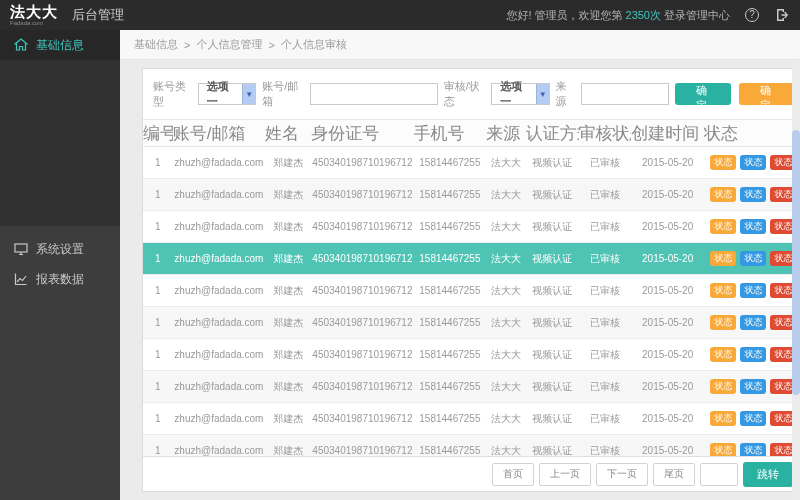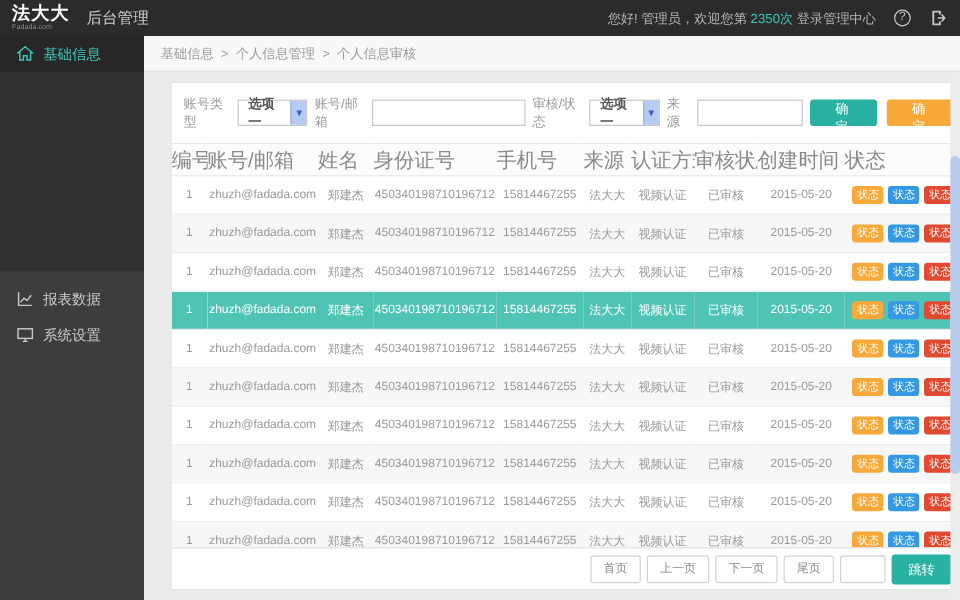--- a/index.html
+++ b/index.html
@@ -98,31 +98,31 @@
       <div class="side-item active">
         <svg width="14" height="14" viewBox="0 0 14 14">
             <path d="M7 1 L13 6 H11.5 V12 H8.5 V8.5 H5.5 V12 H2.5 V6 H1 Z" fill="none" stroke="#3fc6bc" stroke-width="1.2"></path>
           </svg>
         <span>基础信息</span>
       </div>
     </div>
     <div class="side-bottom">
       <div class="side-item">
         <svg width="14" height="14" viewBox="0 0 14 14">
+            <rect x="1" y="2" width="12" height="8" fill="none" stroke="#c9c9c9" stroke-width="1.2"></rect>
+            <path d="M5 12.5 h4 M7 10 v2.5" stroke="#c9c9c9" stroke-width="1.2"></path>
+          </svg>
+        <span>系统设置</span>
+      </div>
+      <div class="side-item">
+        <svg width="14" height="14" viewBox="0 0 14 14">
             <path d="M1.5 1.5 V12.5 H12.5" fill="none" stroke="#c9c9c9" stroke-width="1.2"></path>
             <path d="M3 10 L6 6.5 L8.5 8.5 L12 4" fill="none" stroke="#c9c9c9" stroke-width="1.2"></path>
           </svg>
         <span>报表数据</span>
-      </div>
-      <div class="side-item">
-        <svg width="14" height="14" viewBox="0 0 14 14">
-            <rect x="1" y="2" width="12" height="8" fill="none" stroke="#c9c9c9" stroke-width="1.2"></rect>
-            <path d="M5 12.5 h4 M7 10 v2.5" stroke="#c9c9c9" stroke-width="1.2"></path>
-          </svg>
-        <span>系统设置</span>
       </div>
     </div>
   </div>
 
   <div class="breadcrumb">
     <span>基础信息</span>
     <span>&gt;</span>
     <span>个人信息管理</span>
     <span>&gt;</span>
     <span>个人信息审核</span>

